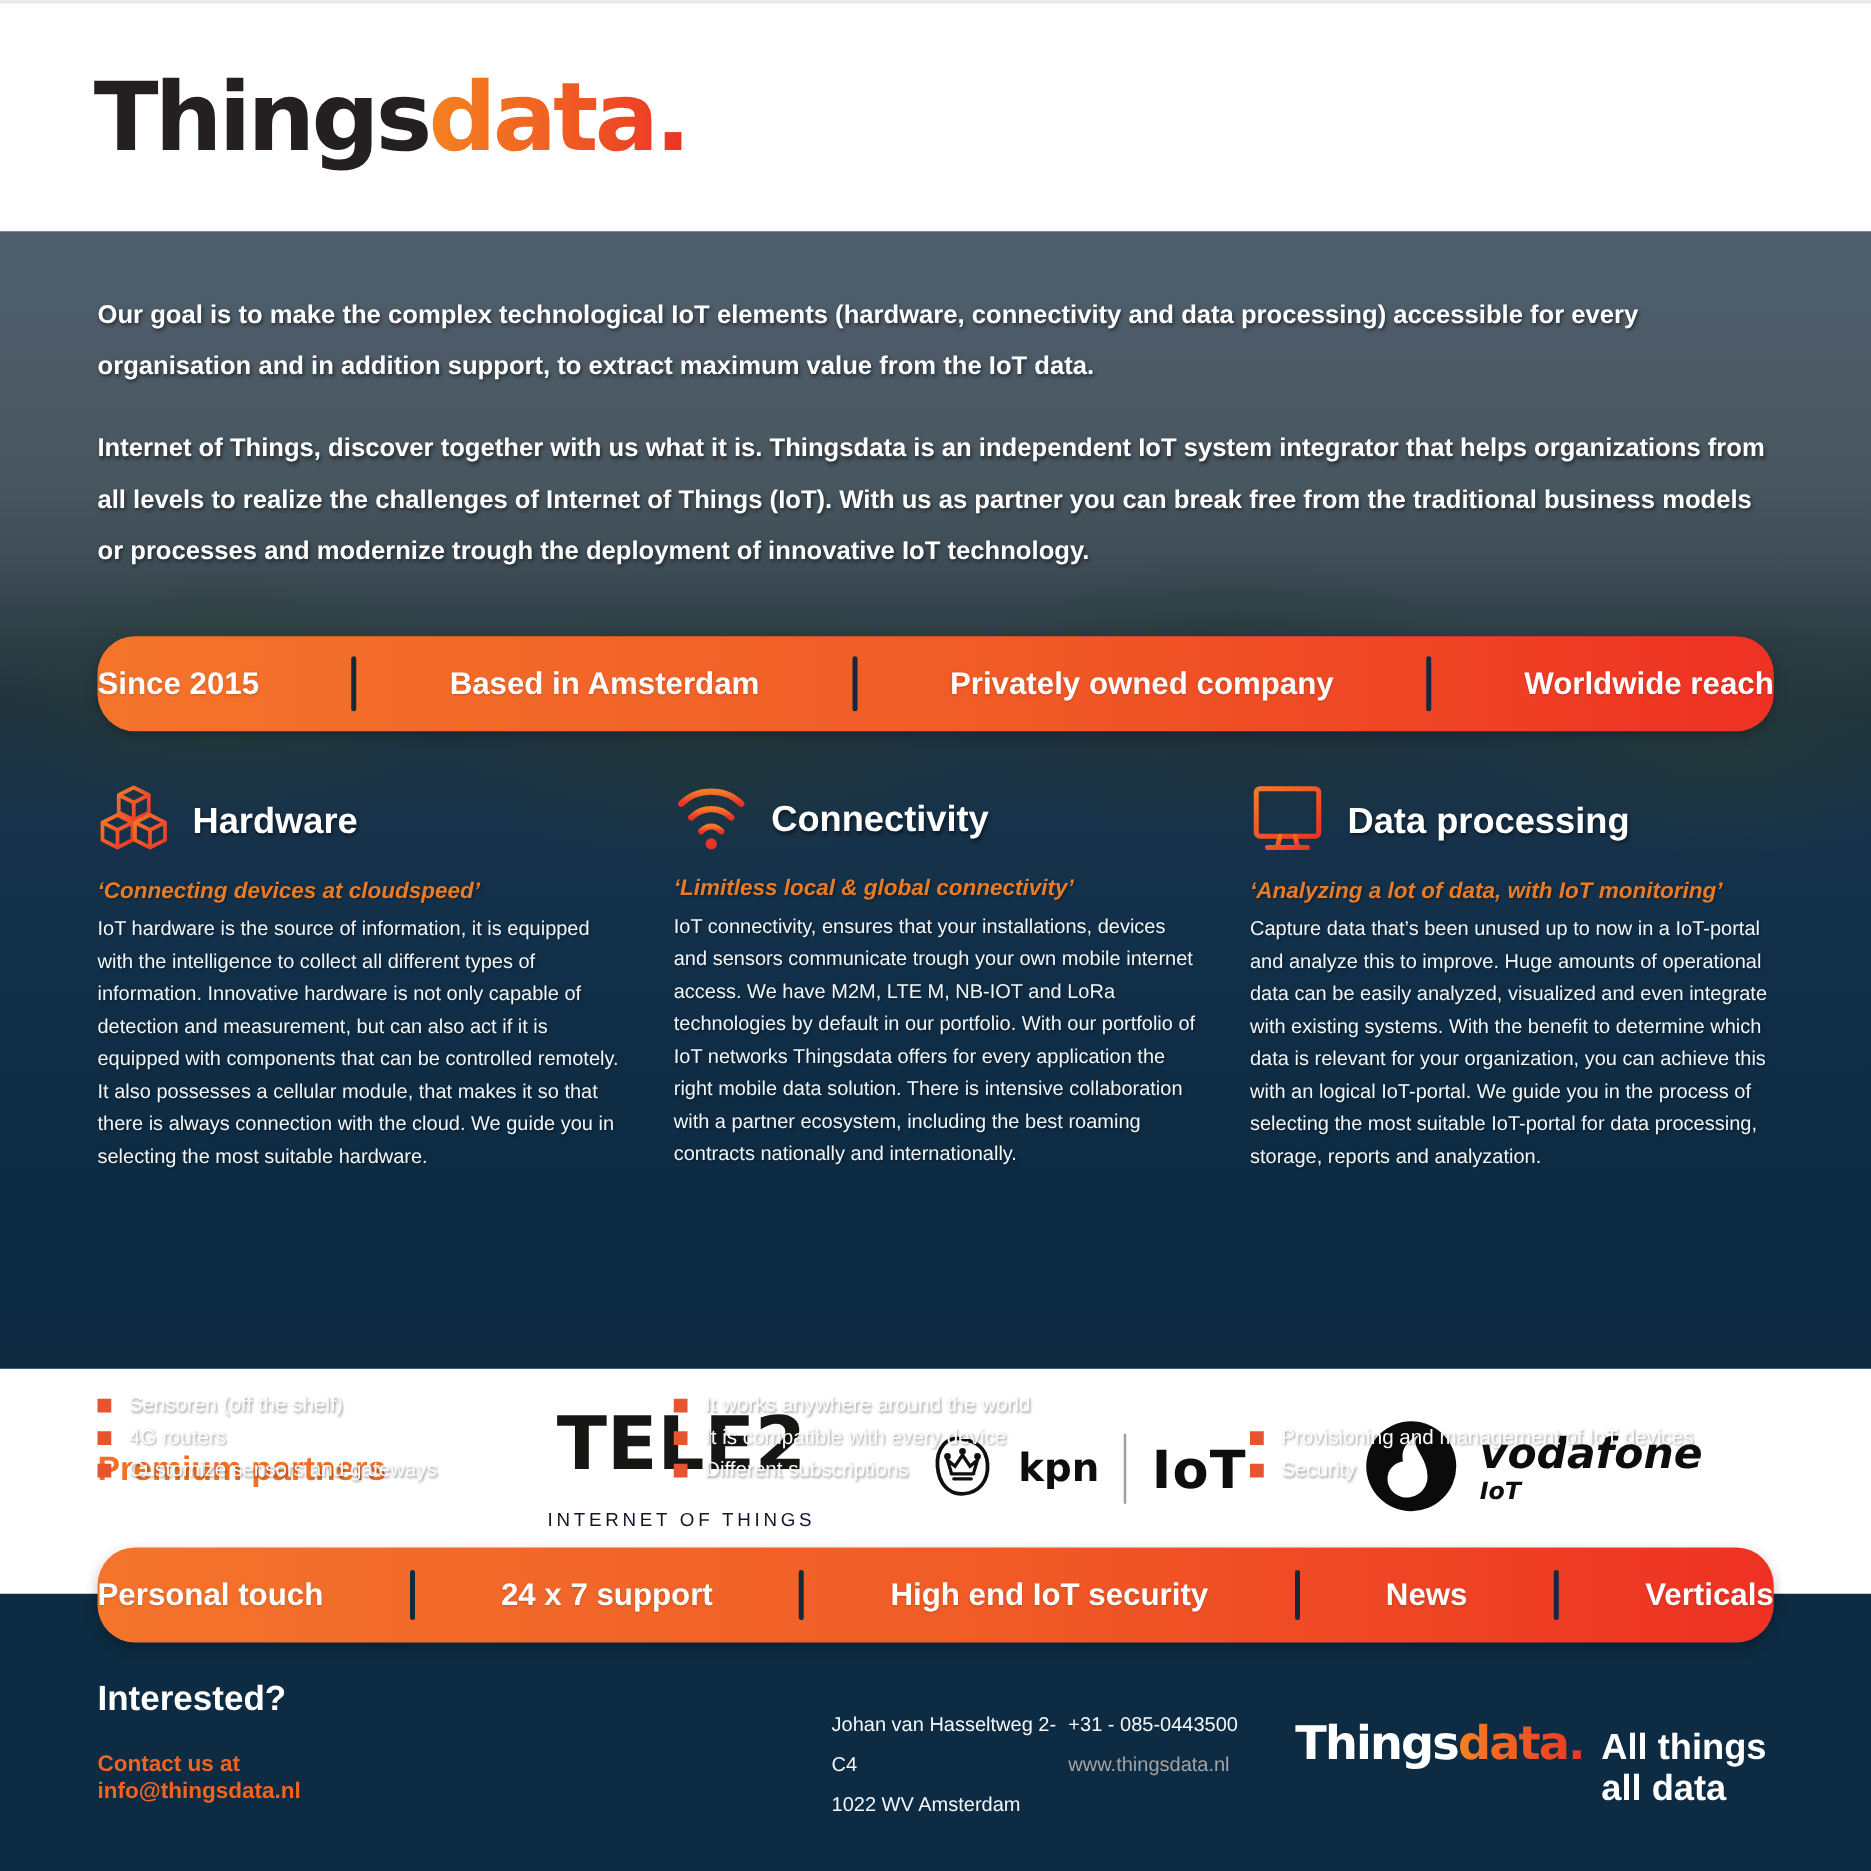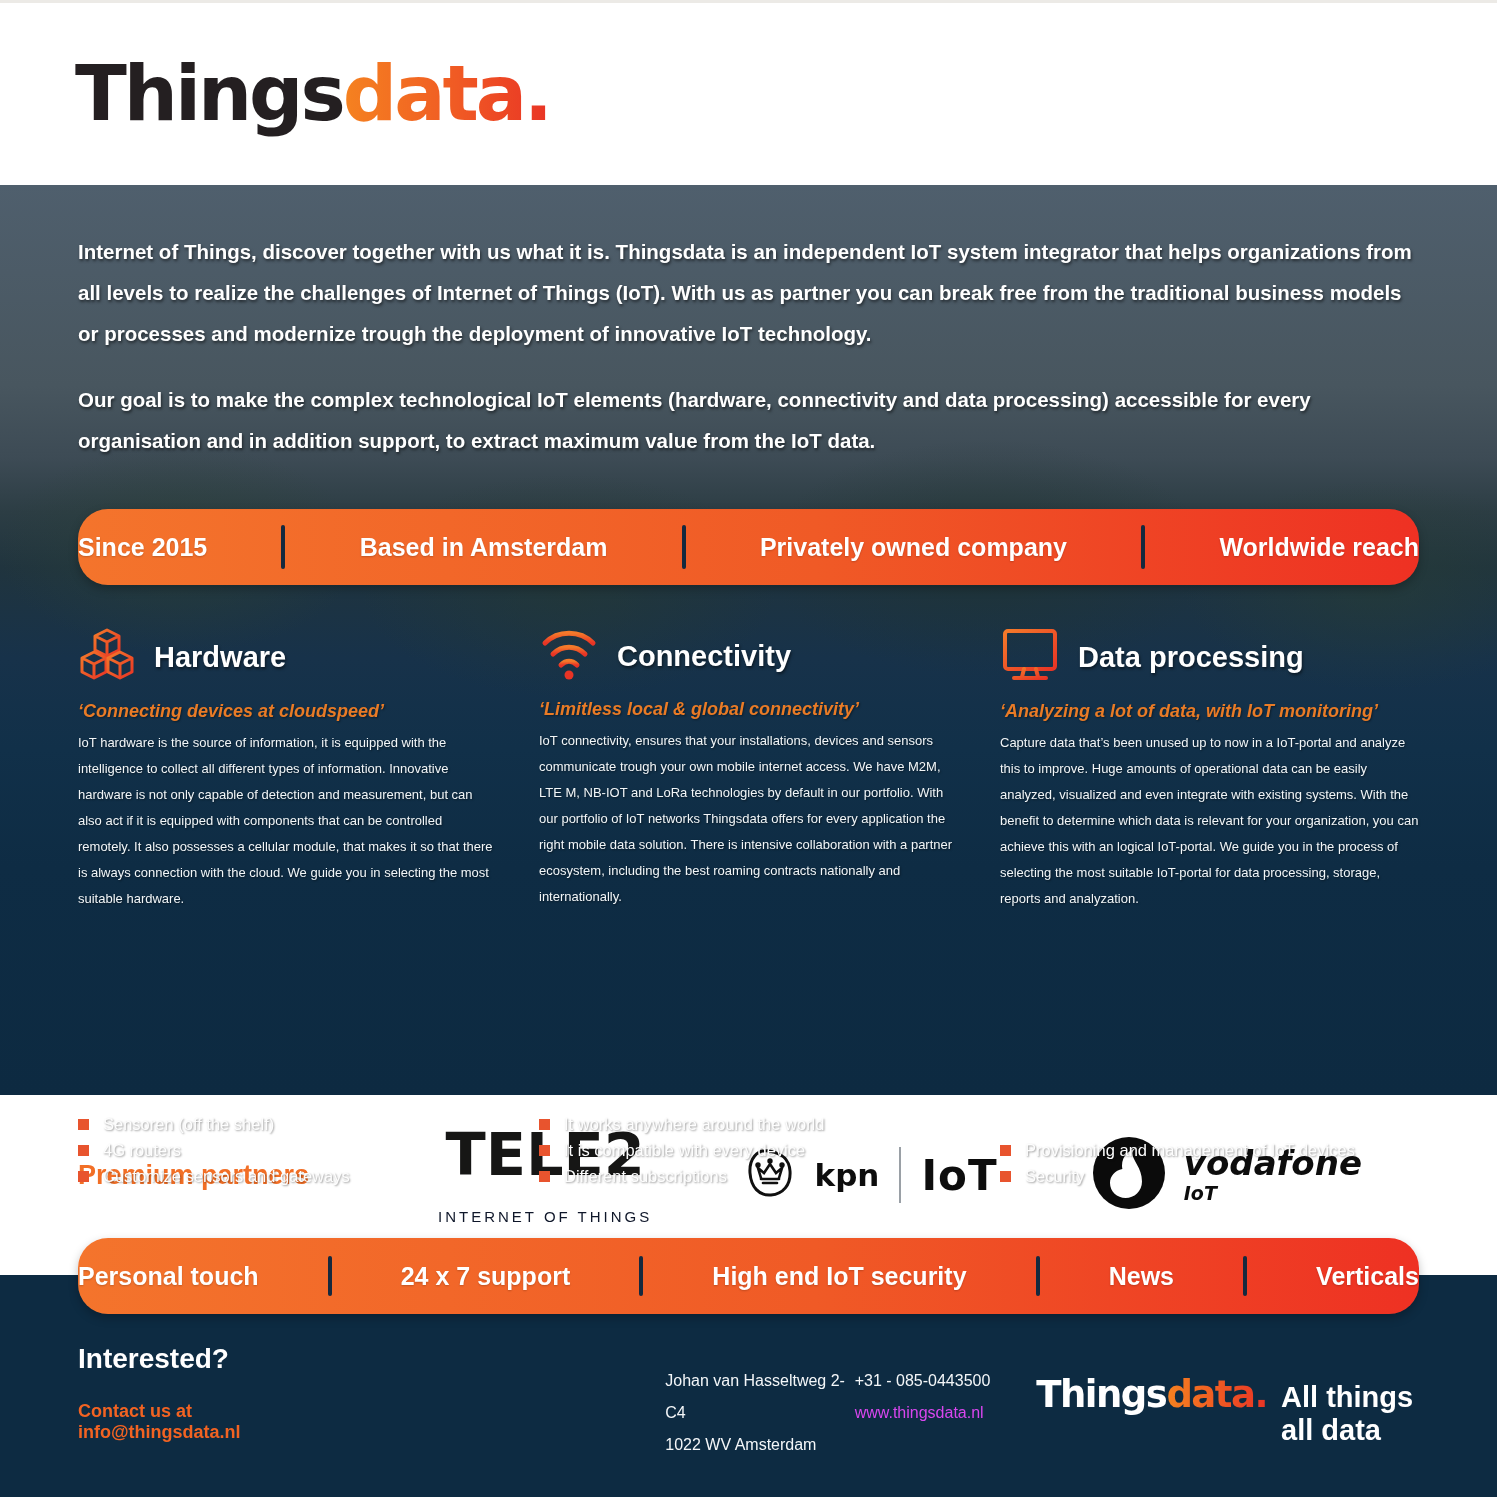--- a/index.html
+++ b/index.html
@@ -40,21 +40,21 @@
   }
   .pill-banner .item { color:#fff; font-weight:bold; font-size:25px; text-shadow:0 1px 2px rgba(0,0,0,.2); white-space:nowrap; }
   .pill-banner .sep { width:4px; height:44px; background:#15293e; border-radius:2px; }
   
   .cols { display:grid; grid-template-columns:1fr 1fr 1fr; column-gap:42px; margin-top:42px; height:612px; }
   .col { display:flex; flex-direction:column; }
   .col-head { display:flex; align-items:center; gap:18px; margin-bottom:14px; }
   .col-head svg { flex:0 0 auto; }
   .col-title { font-size:29px; font-weight:bold; text-shadow:1px 2px 3px rgba(0,0,0,.5); }
   .col-quote { color:#e97b26; font-size:18px; font-weight:bold; font-style:italic; margin-bottom:8px; text-shadow:1px 1px 2px rgba(0,0,0,.4); }
-  .col-body { font-size:13px; line-height:26px; color:#f2f6f8; text-shadow:1px 1px 2px rgba(0,0,0,.45); }
+  .col-body { font-size:16px; line-height:26px; color:#f2f6f8; text-shadow:1px 1px 2px rgba(0,0,0,.45); }
   .col ul { list-style:none; margin-top:auto; margin-bottom:50px; }
   .col li { display:flex; align-items:center; gap:14px; font-size:16.5px; line-height:26px; color:#fdfdfd; text-shadow:1px 1px 2px rgba(0,0,0,.4); }
   .bullet-sq { width:11px; height:11px; background:#e8542e; flex:0 0 auto; }
   
   .partners { height:180px; background:#fff; display:flex; align-items:center; padding:0 95px 20px 78px; }
   .partners-label { color:#f26f26; font-size:27px; font-weight:bold; width:300px; flex:0 0 auto; }
   .partner-logos { flex:1; display:flex; align-items:center; justify-content:space-between; padding:0 40px 0 60px; }
   .tele2 { text-align:center; color:#161615; }
   .tele2 .t2-name { font-family:"DejaVu Sans", sans-serif; font-weight:bold; font-size:59px; letter-spacing:0px; line-height:1; }
   .tele2 .t2-sub { font-size:15px; letter-spacing:3px; margin-top:24px; color:#0f172a; }
@@ -68,43 +68,43 @@
   
   .footer { height:225px; background:#0d2b42; padding:0 78px; position:relative; }
   .footer .pill-banner { margin-top:0; transform:translateY(-37px); }
   .footer .pill-banner .sep { height:40px; }
   .footer-row { display:flex; align-items:flex-start; margin-top:-8px; }
   .interested h2 { color:#fff; font-size:28px; font-weight:bold; }
   .contact-line { display:block; color:#f26322; font-size:18px; font-weight:bold; margin-top:26px; text-decoration:none; }
   .addr, .phone { color:#f4f7f9; font-size:16px; line-height:32px; margin-top:22px; }
   .addr { margin-left:365px; width:240px; }
   .phone { margin-left:0px; width:230px; }
-  .phone a { color:#d946ef; text-decoration:none; }
+  .phone a { color:#a3a3a3; text-decoration:none; }
   .footer-logo { margin-left:auto; margin-top:30px; display:flex; align-items:baseline; gap:14px; }
   .footer-logo .brand-sm { font-family:"DejaVu Sans", sans-serif; font-weight:bold; font-size:37px; letter-spacing:-1.5px; }
   .footer-logo .p1 { color:#ffffff; }
   .footer-logo .p2 {
     background:linear-gradient(90deg,#f58220,#e93425);
     -webkit-background-clip:text; background-clip:text;
     color:#f05a24; -webkit-text-fill-color:transparent;
   }
   .footer-logo .tagline { color:#fff; font-size:29px; font-weight:bold; }
 </style>
 </head>
 <body>
 
 <header class="top-header">
   <div class="brand">
     <span class="p1">Things</span><span class="p2">data.</span>
   </div>
 </header>
 
 <section class="hero">
+  <p class="intro">Our goal is to make the complex technological IoT elements (hardware, connectivity and data processing) accessible for every organisation and in addition support, to extract maximum value from the IoT data.</p>
   <p class="intro">Internet of Things, discover together with us what it is. Thingsdata is an independent IoT system integrator that helps organizations from all levels to realize the challenges of Internet of Things (IoT). With us as partner you can break free from the traditional business models or processes and modernize trough the deployment of innovative IoT technology.</p>
-  <p class="intro">Our goal is to make the complex technological IoT elements (hardware, connectivity and data processing) accessible for every organisation and in addition support, to extract maximum value from the IoT data.</p>
 
   <div class="pill-banner">
     <span class="item">Since 2015</span>
     <span class="sep"></span>
     <span class="item">Based in Amsterdam</span>
     <span class="sep"></span>
     <span class="item">Privately owned company</span>
     <span class="sep"></span>
     <span class="item">Worldwide reach</span>
   </div>

